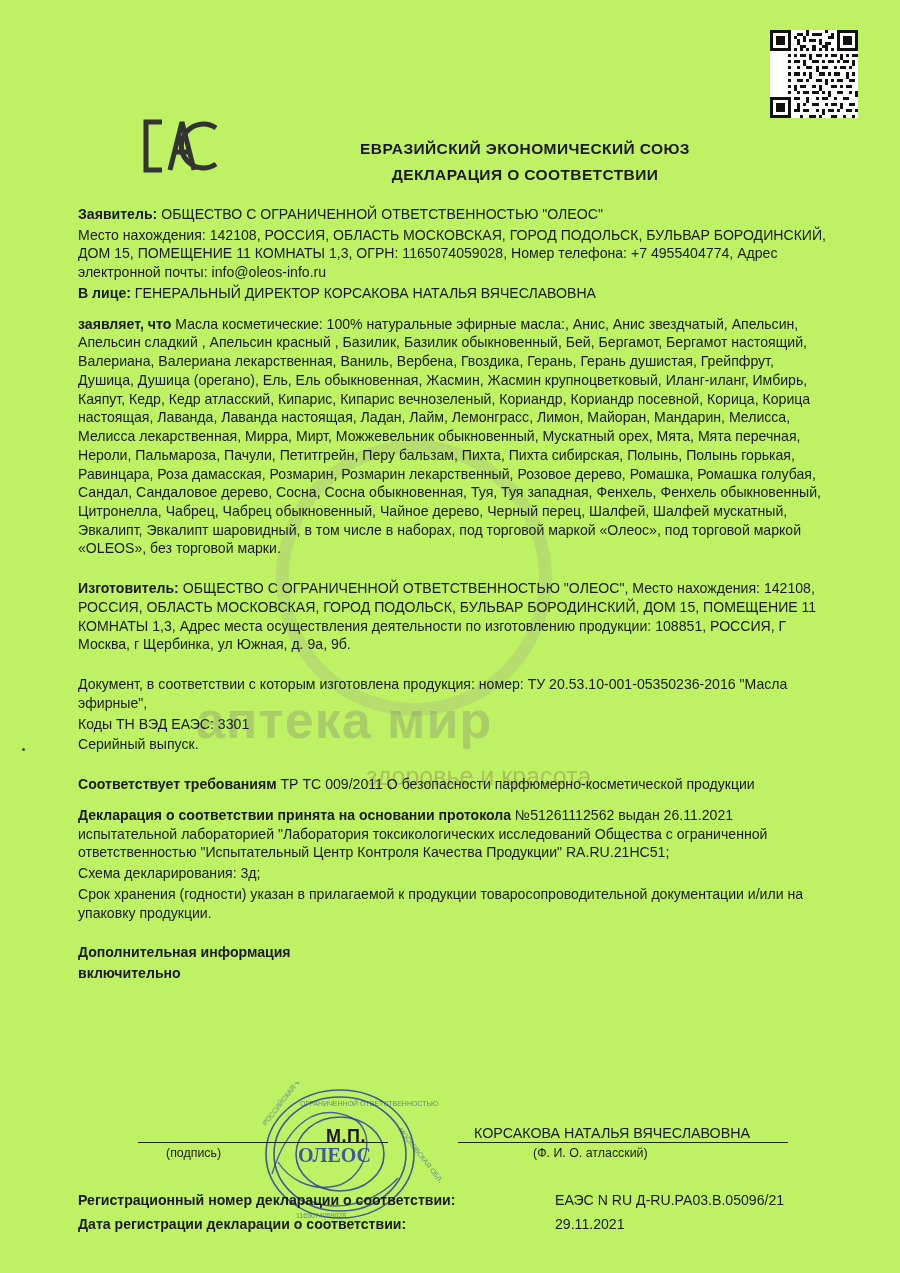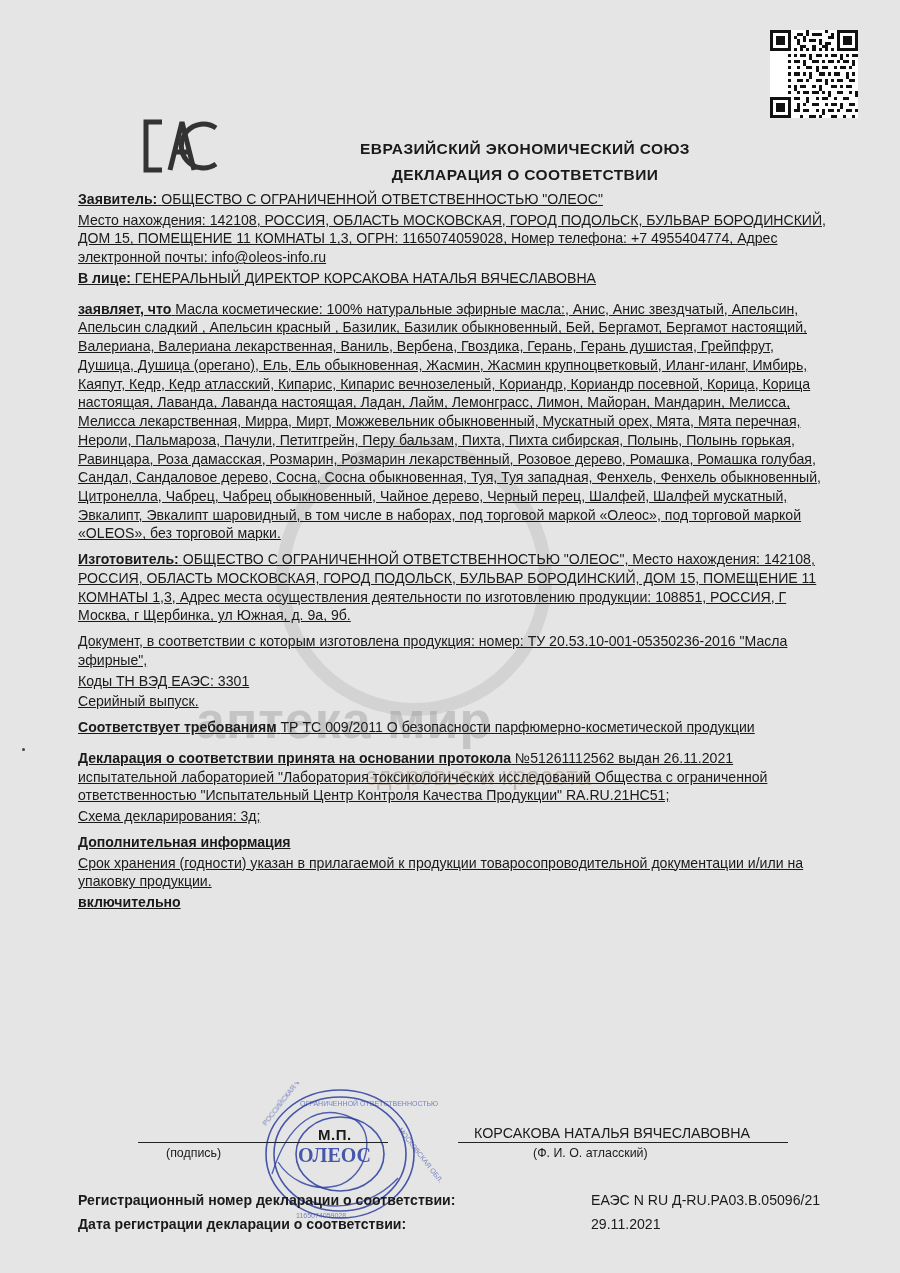--- a/index.html
+++ b/index.html
@@ -9,21 +9,21 @@
   }
   body {
     font-family: "Liberation Sans", sans-serif;
     color: #1a1a1a;
   }
   .page {
     position: relative;
     width: 900px;
     height: 1273px;
     margin: 0 auto;
-    background: #e5e5e5;
+    background: #bef264;
     overflow: hidden;
   }
 
   
   .qr {
     position: absolute;
     top: 30px;
     right: 42px;
     width: 88px;
     height: 88px;
@@ -59,32 +59,31 @@
     font-weight: bold;
     letter-spacing: 0.4px;
     line-height: 1.45;
     margin-top: 4px;
   }
 
   
   .body {
     position: absolute;
     left: 78px;
-    top: 190px;
+    top: 205px;
     width: 752px;
     font-size: 14.1px;
     line-height: 1.33;
-    text-decoration: underline;
   }
   .para {
     margin: 0 0 2px 0;
     text-align: left;
   }
   .para.gap { margin-top: 12px; }
-  .para.gap-s { margin-top: 7px; }
+  .para.gap-s { margin-top: 21px; }
   b { font-weight: bold; }
 
   
   .watermark {
     position: absolute;
     left: 176px;
     top: 440px;
     width: 520px;
     height: 380px;
     pointer-events: none;
@@ -138,23 +137,23 @@
   }
   .sign-line-right {
     position: absolute;
     left: 380px;
     top: 22px;
     width: 330px;
     border-bottom: 1px solid #222;
   }
   .mp {
     position: absolute;
-    left: 240px;
+    left: 248px;
     top: 6px;
-    font-size: 15px;
+    font-size: 18px;
     font-weight: bold;
     letter-spacing: 0.5px;
   }
   .signer-name {
     position: absolute;
     left: 396px;
     top: 5px;
     font-size: 14.3px;
   }
   .cap-left {
@@ -191,21 +190,20 @@
   }
   .f-row {
     position: relative;
     height: 24px;
   }
   .f-label { font-weight: bold; }
   .f-value {
     position: absolute;
     left: 477px;
     top: 0;
-    margin-left: 36px;
   }
 
   
   .stray-dot {
     position: absolute;
     left: 22px;
     top: 748px;
     width: 3px;
     height: 3px;
     background: #444;
@@ -410,24 +408,24 @@
       <b>Соответствует требованиям</b>
       <span>ТР ТС 009/2011 О безопасности парфюмерно-косметической продукции</span>
     </p>
 
     <p class="para gap">
       <b>Декларация о соответствии принята на основании протокола</b>
       <span>№51261112562 выдан 26.11.2021 испытательной лабораторией "Лаборатория токсикологических исследований Общества с ограниченной ответственностью "Испытательный Центр Контроля Качества Продукции" RA.RU.21НС51;</span>
     </p>
     <p class="para">Схема декларирования: 3д;</p>
 
+    <p class="para">Срок хранения (годности) указан в прилагаемой к продукции товаросопроводительной документации и/или на упаковку продукции.</p>
     <p class="para gap-s">
       <b>Дополнительная информация</b>
     </p>
-    <p class="para">Срок хранения (годности) указан в прилагаемой к продукции товаросопроводительной документации и/или на упаковку продукции.</p>
 
     <p class="para">
       <b>включительно</b>
     </p>
   </div>
 
   <div class="stamp">
     <svg width="200" height="150" viewBox="0 0 200 150">
       <g fill="none" stroke="#2b3ea0" stroke-width="1.6" opacity="0.85">
         <ellipse cx="92" cy="72" rx="74" ry="64"></ellipse>

